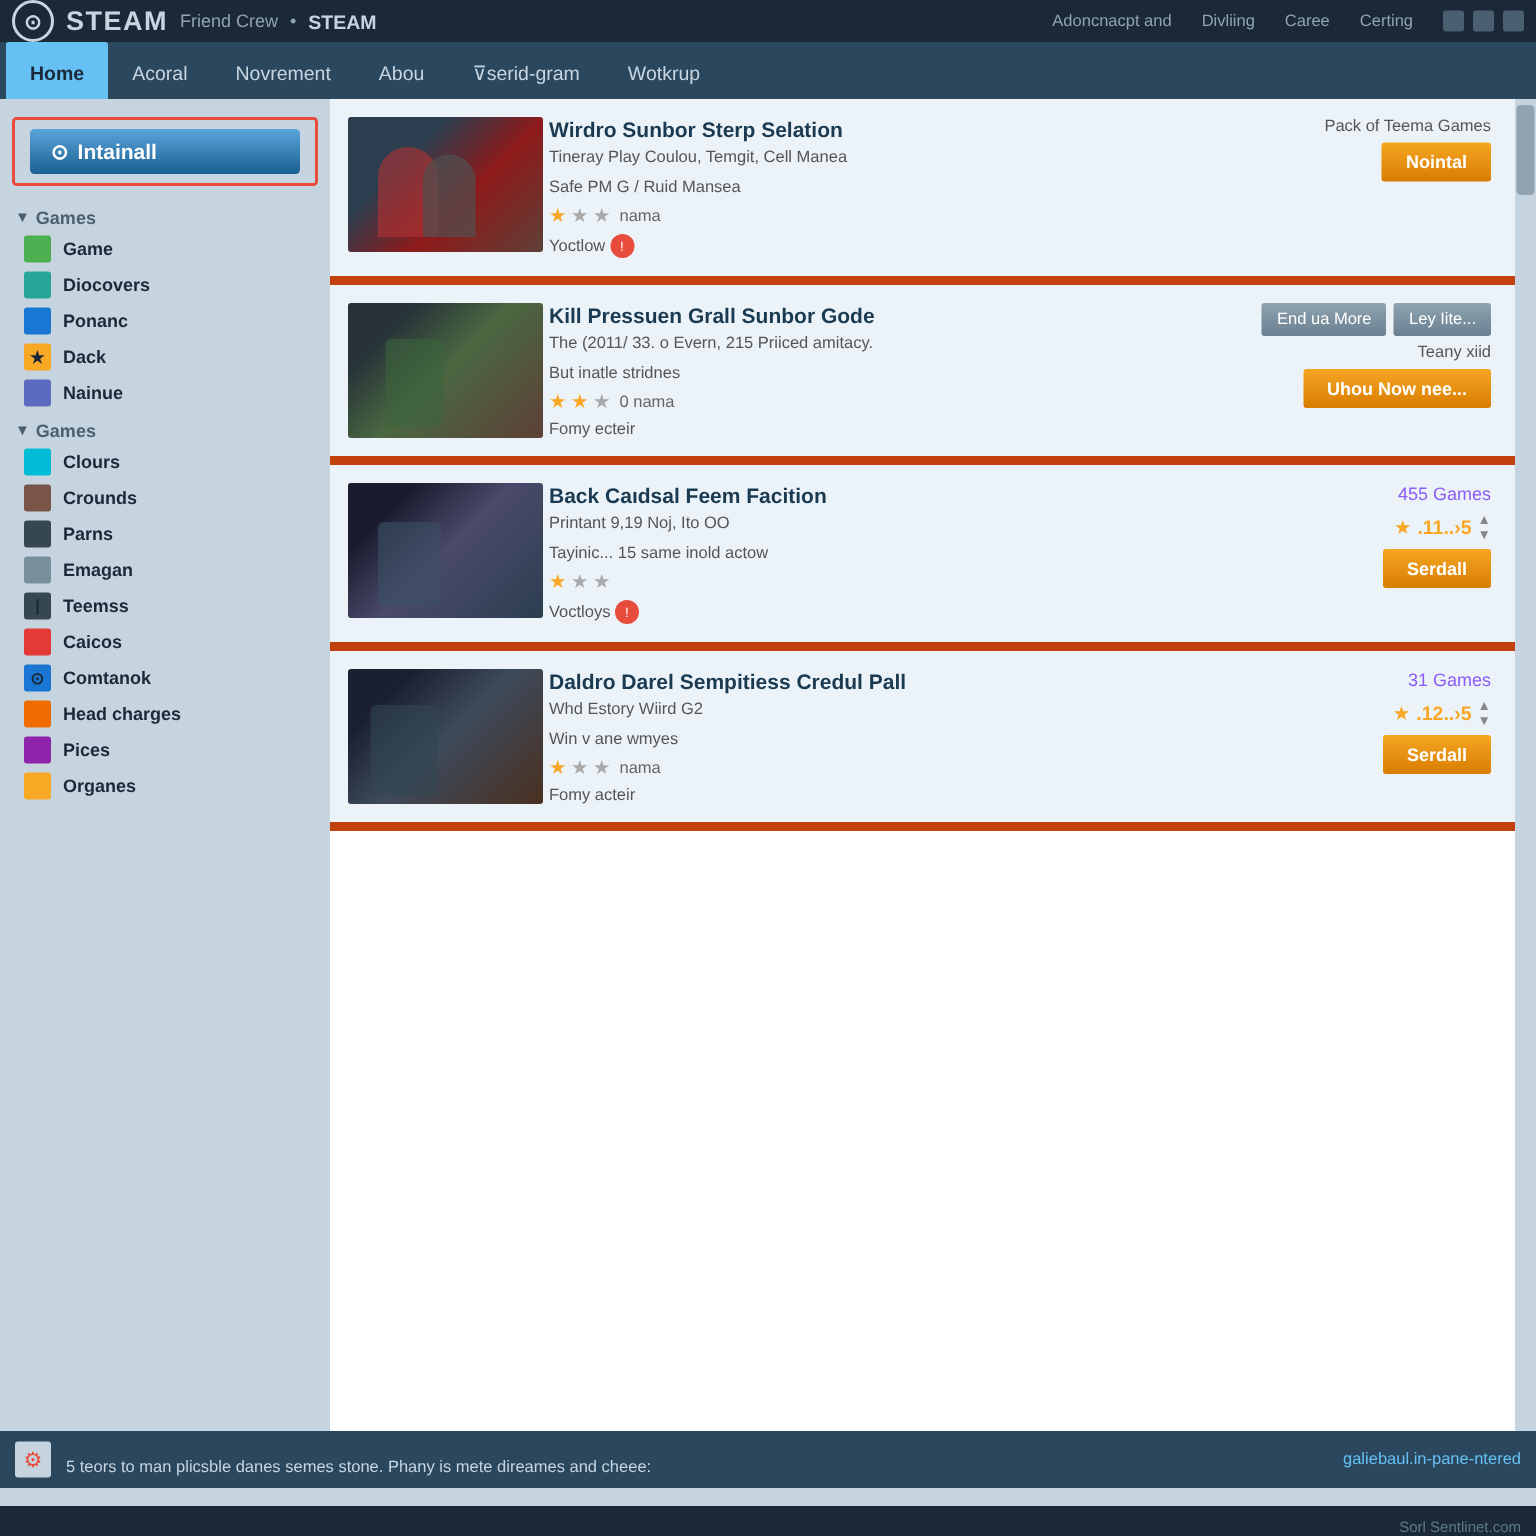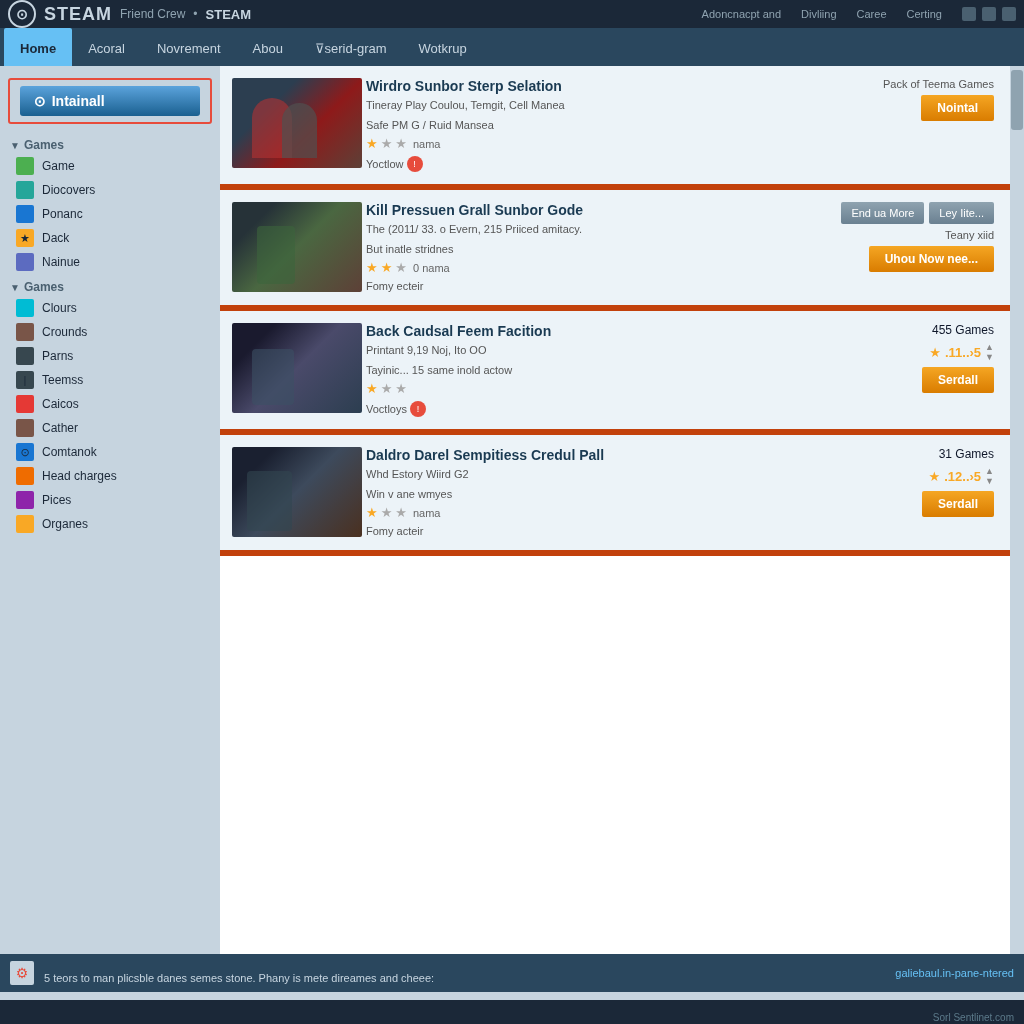--- a/index.html
+++ b/index.html
@@ -103,20 +103,21 @@
     }
     .section-header .arrow { font-size: 10px; }
     .sidebar-item {
       display: flex;
       align-items: center;
       gap: 8px;
       padding: 3px 10px 3px 16px;
       cursor: pointer;
       color: #1b2838;
       font-size: 12px;
+      font-weight: bold;
     }
     .sidebar-icon {
       width: 18px; height: 18px;
       border-radius: 2px;
       flex-shrink: 0;
       display: flex; align-items: center; justify-content: center;
       font-size: 11px;
     }
     .icon-green { background: #4caf50; }
     .icon-teal { background: #26a69a; }
@@ -210,21 +211,21 @@
       background: linear-gradient(to bottom, #8fa3b0, #6a8091);
       color: #fff;
       font-size: 11px;
       padding: 5px 10px;
       border-radius: 2px;
       border: none;
       cursor: pointer;
       white-space: nowrap;
     }
     .action-row { display: flex; gap: 5px; align-items: center; }
-    .games-count { font-size: 12px; color: #0f172a; text-align: right; }
+    .games-count { font-size: 12px; color: #8b5cf6; text-align: right; }
     .price-row { display: flex; align-items: center; gap: 4px; }
     .price { color: #f9a825; font-size: 13px; font-weight: bold; }
     .price-arrows { display: flex; flex-direction: column; font-size: 9px; color: #888; }
     .teany-label { font-size: 11px; color: #555; text-align: right; }
 
     
     .status-bar {
       height: 38px;
       background: #2a475e;
       display: flex;
@@ -237,23 +238,23 @@
     }
     .status-icon { width: 24px; height: 24px; background: #c6d4df; border-radius: 2px; display: flex; align-items: center; justify-content: center; flex-shrink: 0; }
     .status-text { font-size: 11px; color: #c7d5e0; flex: 1; margin-top: 10px; }
     .status-link { color: #66c0f4; font-size: 11px; cursor: pointer; }
 
     
     .footer {
       height: 20px;
       background: #1b2838;
       display: flex;
-      align-items: flex-start;
+      align-items: flex-end;
       justify-content: flex-end;
-      padding: 12px 10px;
+      padding: 0 10px;
       position: absolute;
       bottom: 0; left: 0; right: 0;
     }
     .footer-text { color: #5c7a8a; font-size: 10px; }
   </style>
 </head>
 <body>
 
 <div class="titlebar">
   <div class="titlebar-left">
@@ -334,30 +335,30 @@
     </div>
     <div class="sidebar-item">
       <div class="sidebar-icon icon-brown"></div>
       <span>Crounds</span>
     </div>
     <div class="sidebar-item">
       <div class="sidebar-icon icon-black"></div>
       <span>Parns</span>
     </div>
     <div class="sidebar-item">
+      <div class="sidebar-icon icon-gray"></div>
+      <span>Emagan</span>
+    </div>
+    <div class="sidebar-item">
       <div class="sidebar-icon icon-black">|</div>
       <span>Teemss</span>
     </div>
     <div class="sidebar-item">
       <div class="sidebar-icon icon-red"></div>
       <span>Caicos</span>
-    </div>
-    <div class="sidebar-item">
-      <div class="sidebar-icon icon-brown"></div>
-      <span>Cather</span>
     </div>
     <div class="sidebar-item">
       <div class="sidebar-icon icon-blue">⊙</div>
       <span>Comtanok</span>
     </div>
     <div class="sidebar-item">
       <div class="sidebar-icon icon-orange"></div>
       <span>Head charges</span>
     </div>
     <div class="sidebar-item">

